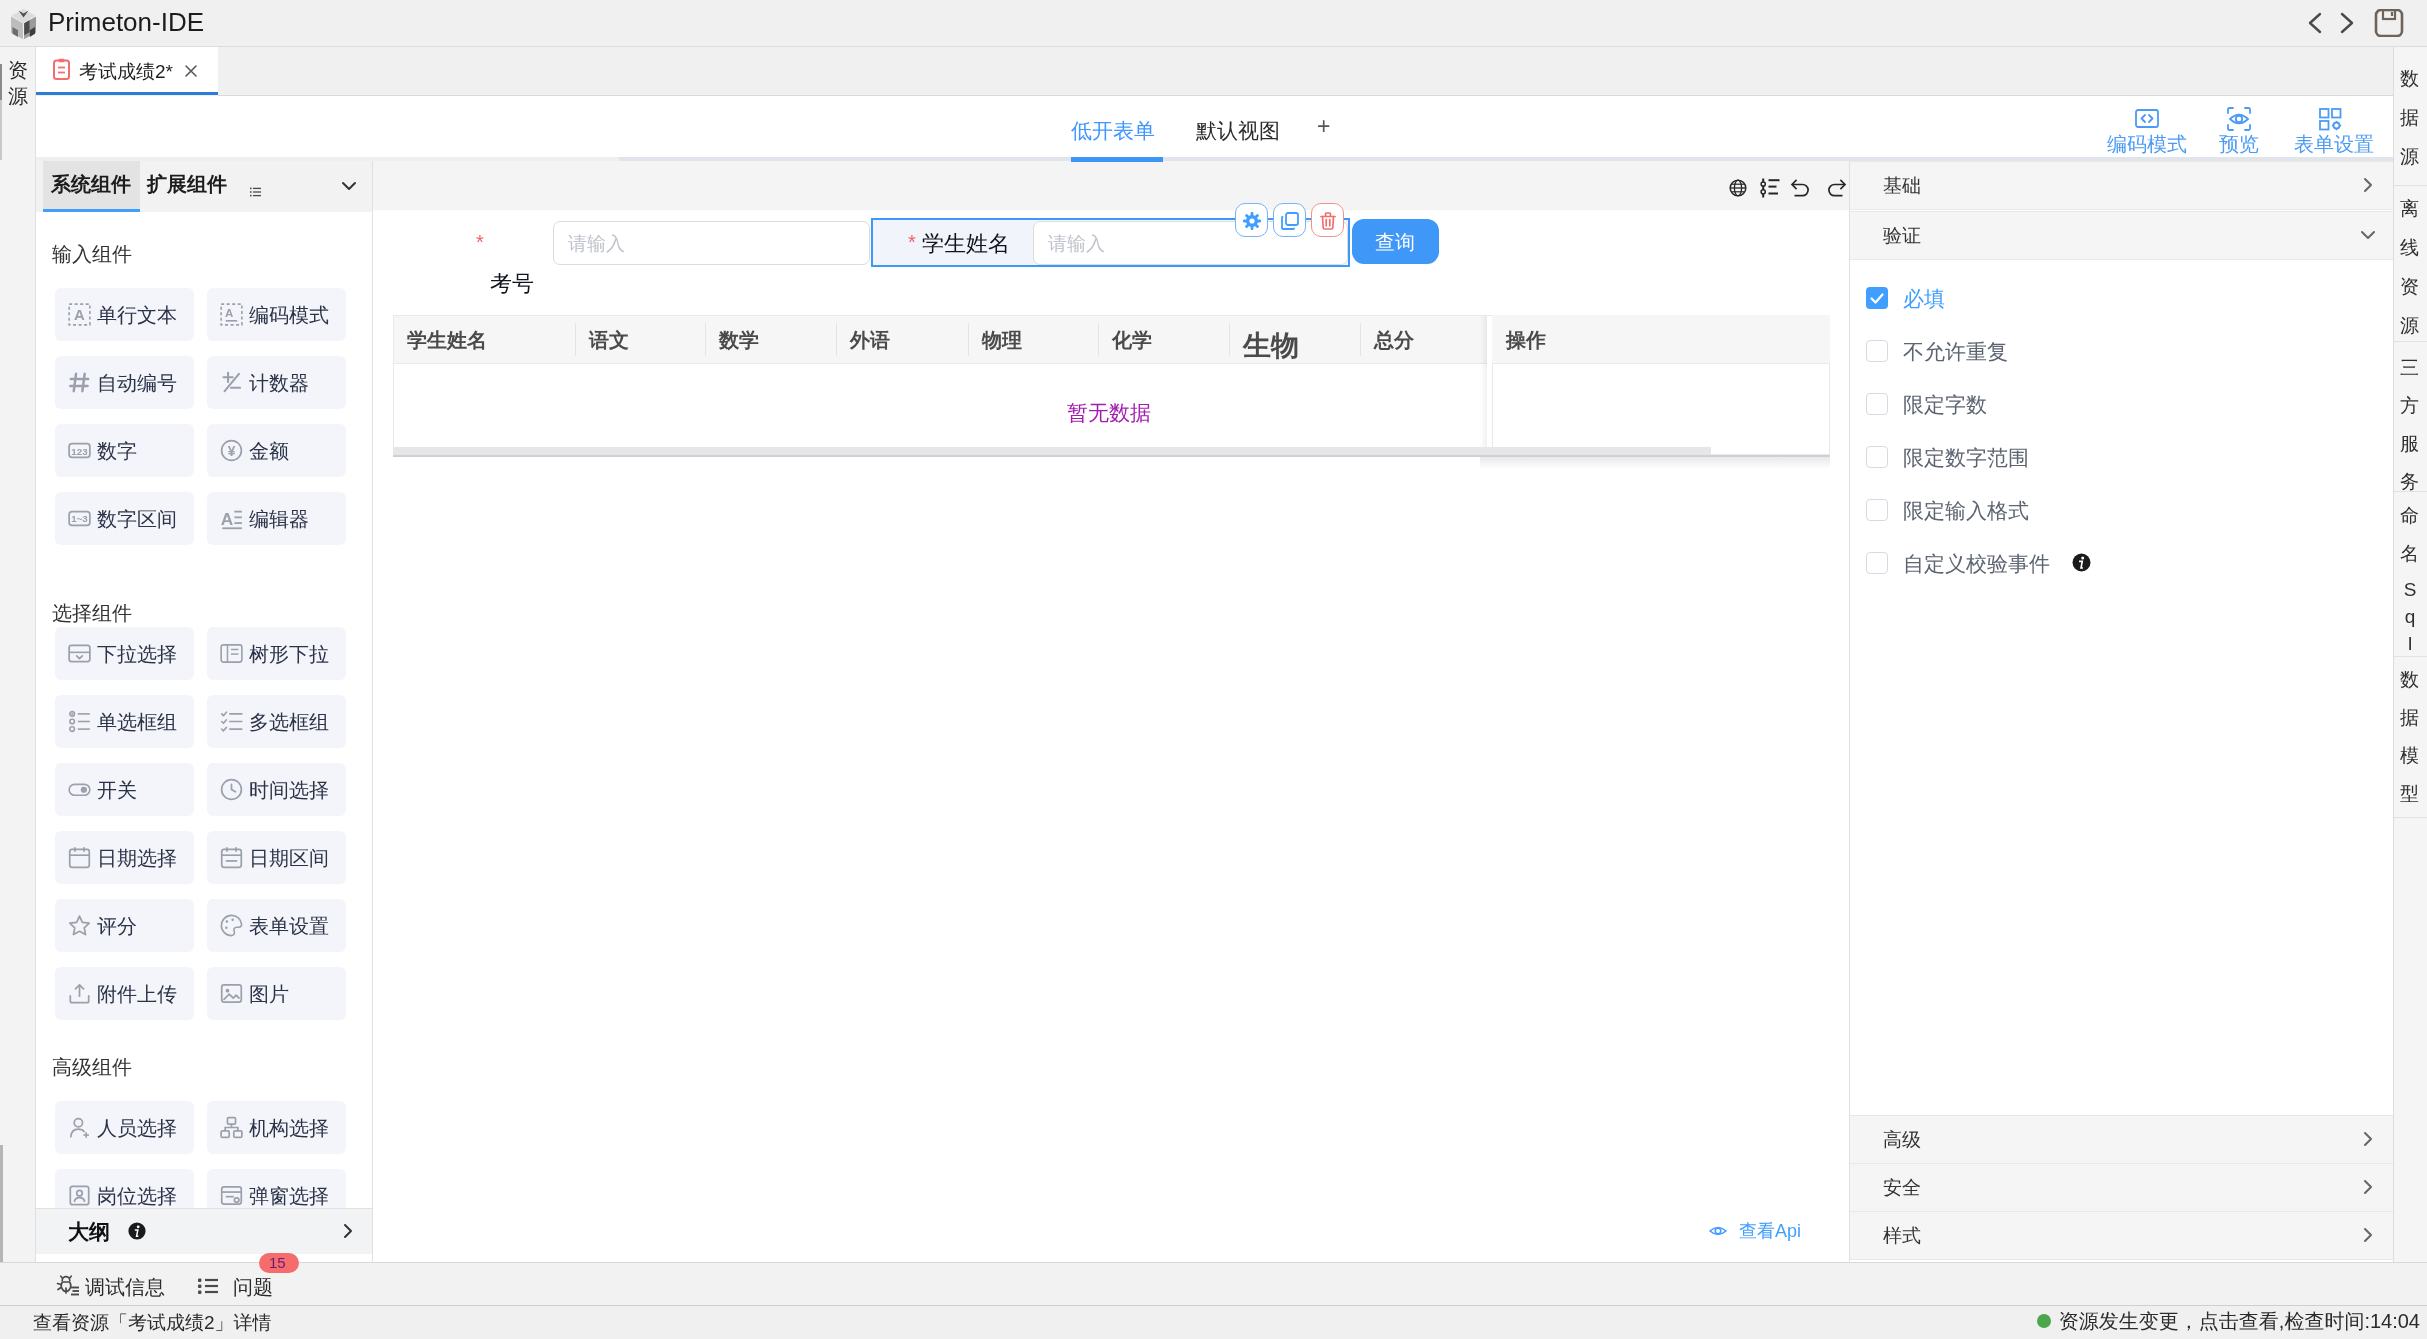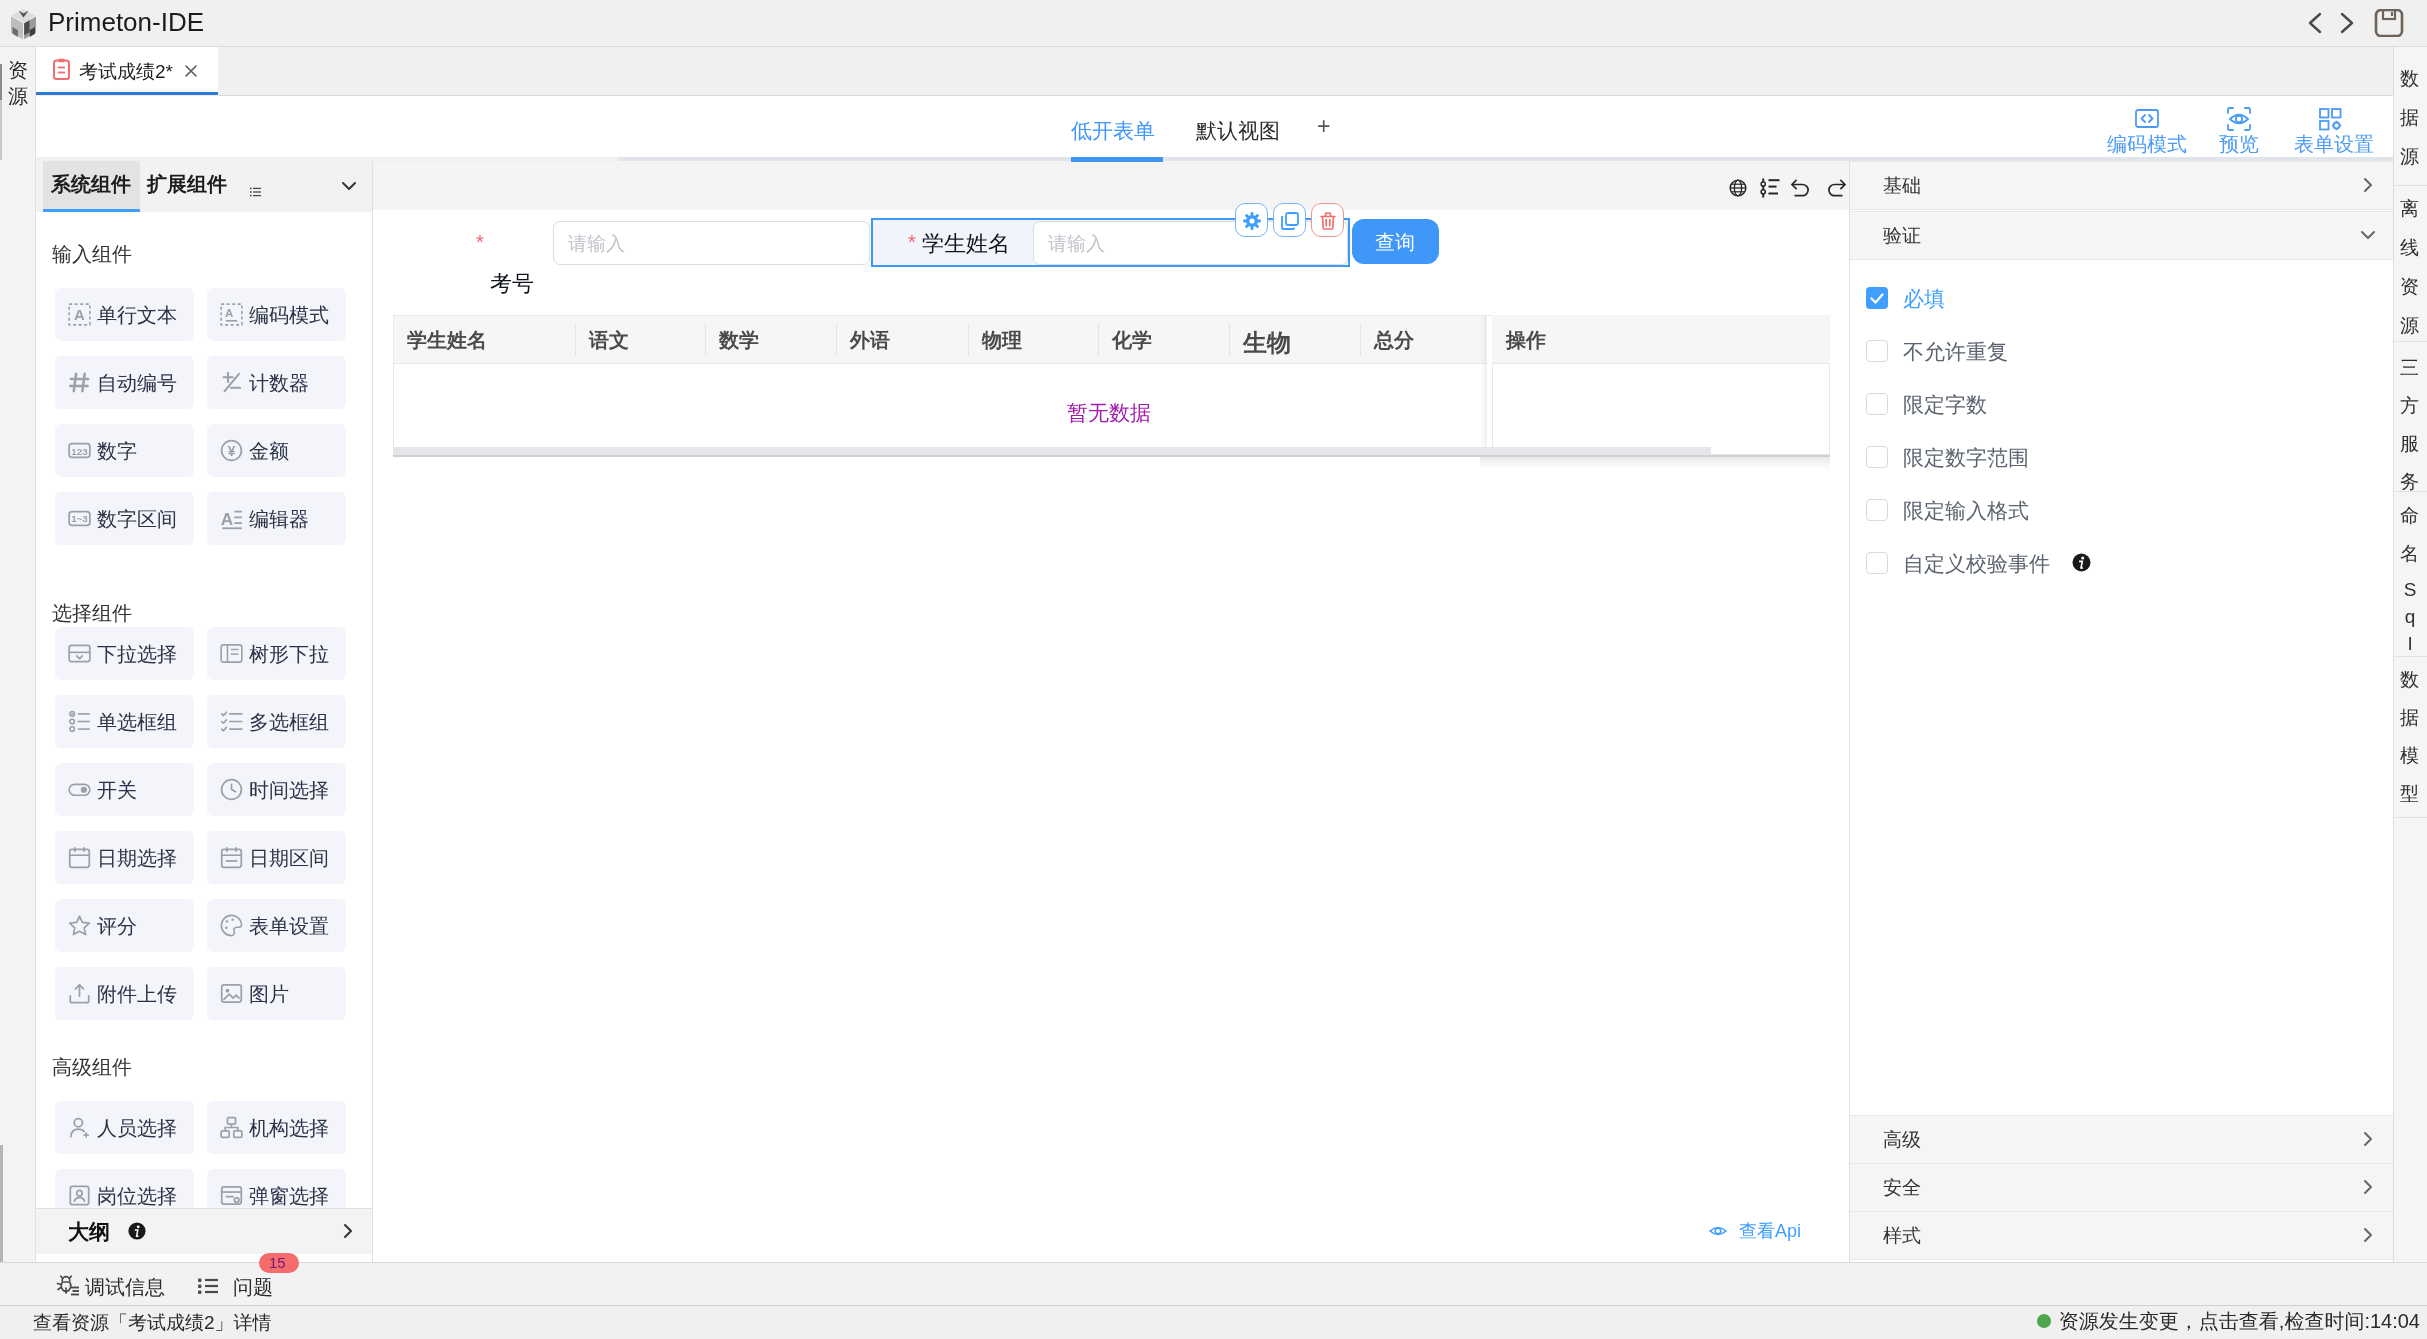--- a/index.html
+++ b/index.html
@@ -417,21 +417,21 @@
 <div class="abs" style="left:589px;top:327px;font-size:20px;font-weight:bold;color:#4a4a4a;">语文</div>
 <div class="abs" style="left:705px;top:323px;width:1px;height:33px;background:#e4e4e4;"></div>
 <div class="abs" style="left:719px;top:327px;font-size:20px;font-weight:bold;color:#4a4a4a;">数学</div>
 <div class="abs" style="left:836px;top:323px;width:1px;height:33px;background:#e4e4e4;"></div>
 <div class="abs" style="left:850px;top:327px;font-size:20px;font-weight:bold;color:#4a4a4a;">外语</div>
 <div class="abs" style="left:968px;top:323px;width:1px;height:33px;background:#e4e4e4;"></div>
 <div class="abs" style="left:982px;top:327px;font-size:20px;font-weight:bold;color:#4a4a4a;">物理</div>
 <div class="abs" style="left:1098px;top:323px;width:1px;height:33px;background:#e4e4e4;"></div>
 <div class="abs" style="left:1112px;top:327px;font-size:20px;font-weight:bold;color:#4a4a4a;">化学</div>
 <div class="abs" style="left:1229px;top:323px;width:1px;height:33px;background:#e4e4e4;"></div>
-<div class="abs" style="left:1243px;top:327px;font-size:24px;font-weight:bold;color:#4a4a4a;">生物</div>
+<div class="abs" style="left:1243px;top:327px;font-size:28px;font-weight:bold;color:#4a4a4a;">生物</div>
 <div class="abs" style="left:1360px;top:323px;width:1px;height:33px;background:#e4e4e4;"></div>
 <div class="abs" style="left:1374px;top:327px;font-size:20px;font-weight:bold;color:#4a4a4a;">总分</div>
 <div class="abs" style="left:1492px;top:323px;width:1px;height:33px;background:#e4e4e4;"></div>
 <div class="abs" style="left:1506px;top:327px;font-size:20px;font-weight:bold;color:#4a4a4a;">操作</div>
 <div class="abs" style="left:393px;top:364px;width:1437px;height:91px;background:#fff;border:1px solid #e9e9e9;border-top:none;border-bottom:none;box-sizing:border-box;"></div>
 <div class="abs" style="left:1067px;top:399px;font-size:21px;color:#a21caf;">暂无数据</div>
 <div class="abs" style="left:1480px;top:316px;width:7px;height:139px;background:linear-gradient(to left, rgba(0,0,0,0.06), rgba(0,0,0,0));"></div>
 <div class="abs" style="left:1487px;top:316px;width:5px;height:139px;background:#fff;"></div>
 <div class="abs" style="left:1492px;top:315px;width:338px;height:140px;background:#fff;border:1px solid #e9e9e9;box-sizing:border-box;"></div>
 <div class="abs" style="left:1492px;top:315px;width:338px;height:49px;background:#f6f6f6;border-bottom:1px solid #e9e9e9;box-sizing:border-box;"></div>

